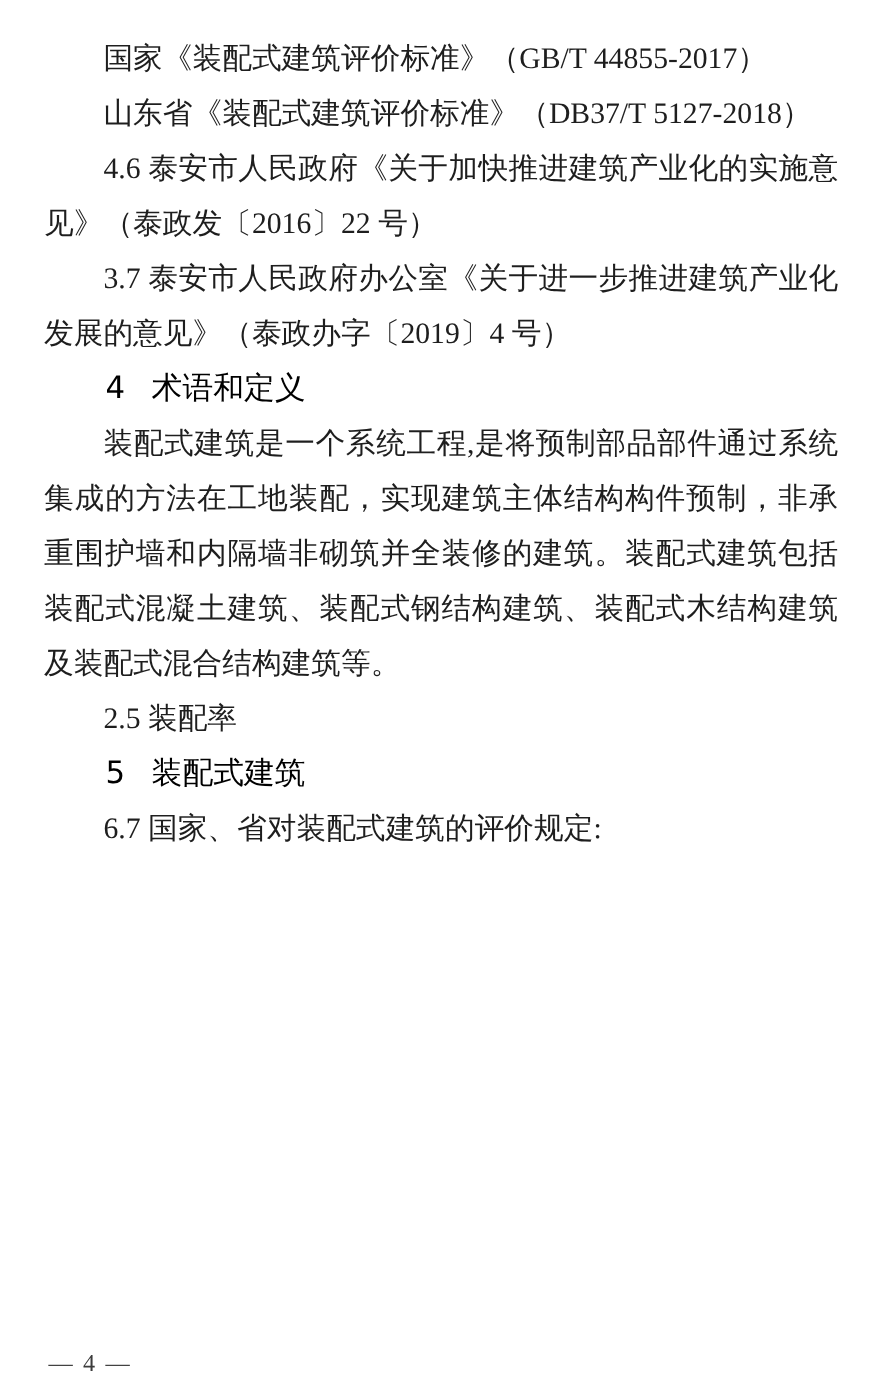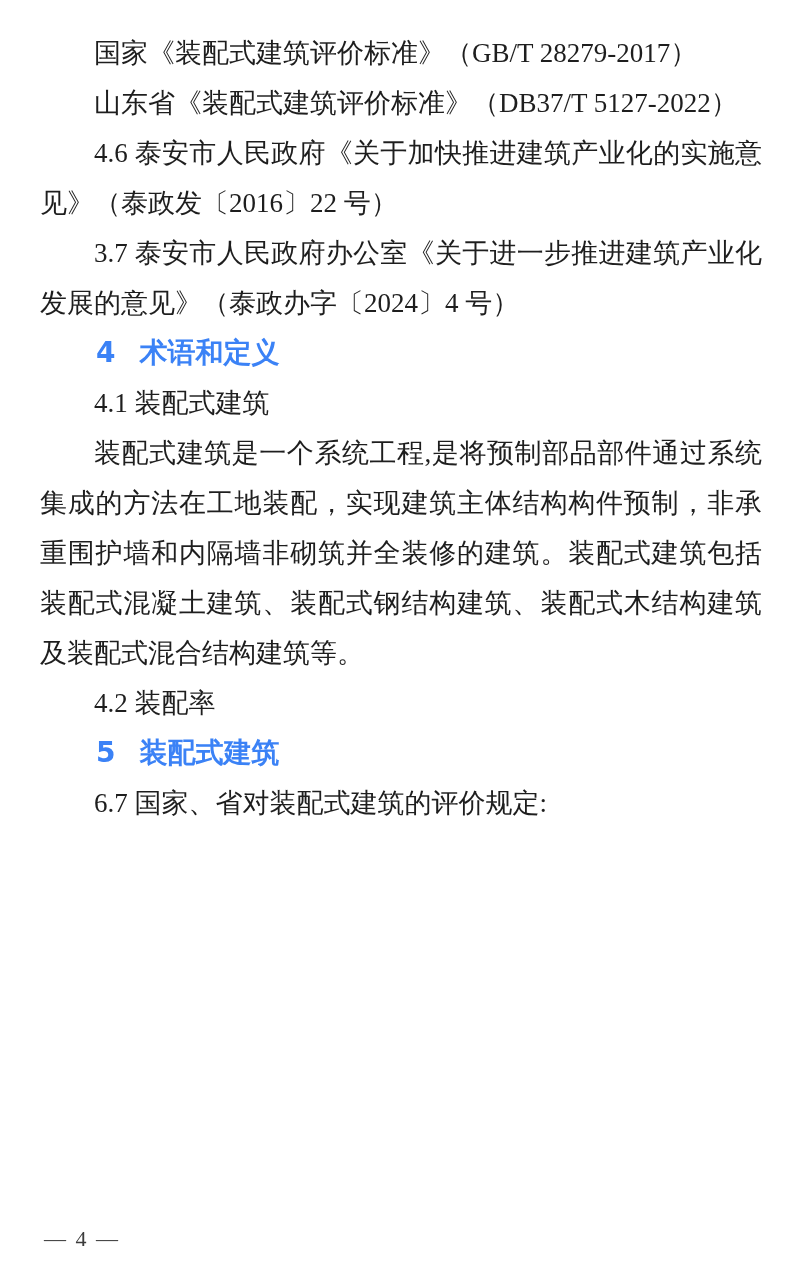--- a/index.html
+++ b/index.html
@@ -25,52 +25,51 @@
     margin: 0;
     font-size: 27px;
     line-height: 50px;
     text-align: justify;
     text-indent: 2em;
     color: #1e1e1e;
   }
   .content .heading {
     margin: 0;
     font-family: "DejaVu Sans", "Liberation Sans", sans-serif;
-    font-weight: bold;
+    font-weight: normal;
     font-size: 28px;
     line-height: 50px;
     text-indent: 2em;
-    color: #3b82f6;
+    color: #000000;
   }
   .content .heading .h-num {
     margin-right: 24px;
   }
   .footer {
     position: absolute;
     left: 44px;
     top: 1224px;
     font-size: 22px;
     line-height: 30px;
     color: #3c3c3c;
     letter-spacing: 2px;
     font-family: "Liberation Serif", "DejaVu Serif", serif;
   }
 </style>
 </head>
 <body>
 
 <div class="page">
   <div class="content" id="doc-content">
-      <p>国家《装配式建筑评价标准》（GB/T 28279-2017）</p>
-      <p>山东省《装配式建筑评价标准》（DB37/T 5127-2022）</p>
+      <p>国家《装配式建筑评价标准》（GB/T 44855-2017）</p>
+      <p>山东省《装配式建筑评价标准》（DB37/T 5127-2018）</p>
       <p>4.6 泰安市人民政府《关于加快推进建筑产业化的实施意见》（泰政发〔2016〕22 号）</p>
-      <p>3.7 泰安市人民政府办公室《关于进一步推进建筑产业化发展的意见》（泰政办字〔2024〕4 号）</p>
+      <p>3.7 泰安市人民政府办公室《关于进一步推进建筑产业化发展的意见》（泰政办字〔2019〕4 号）</p>
       <div class="heading"><span class="h-num">4</span><span>术语和定义</span></div>
-      <p>4.1 装配式建筑</p>
       <p>装配式建筑是一个系统工程,是将预制部品部件通过系统集成的方法在工地装配，实现建筑主体结构构件预制，非承重围护墙和内隔墙非砌筑并全装修的建筑。装配式建筑包括装配式混凝土建筑、装配式钢结构建筑、装配式木结构建筑及装配式混合结构建筑等。</p>
-      <p>4.2 装配率</p>
+      <p>2.5 装配率</p>
       <div class="heading"><span class="h-num">5</span><span>装配式建筑</span></div>
       <p>6.7 国家、省对装配式建筑的评价规定:</p>
     </div>
   <div class="footer">
     <span>— 4 —</span>
   </div>
 </div>
 
 </body></html>

